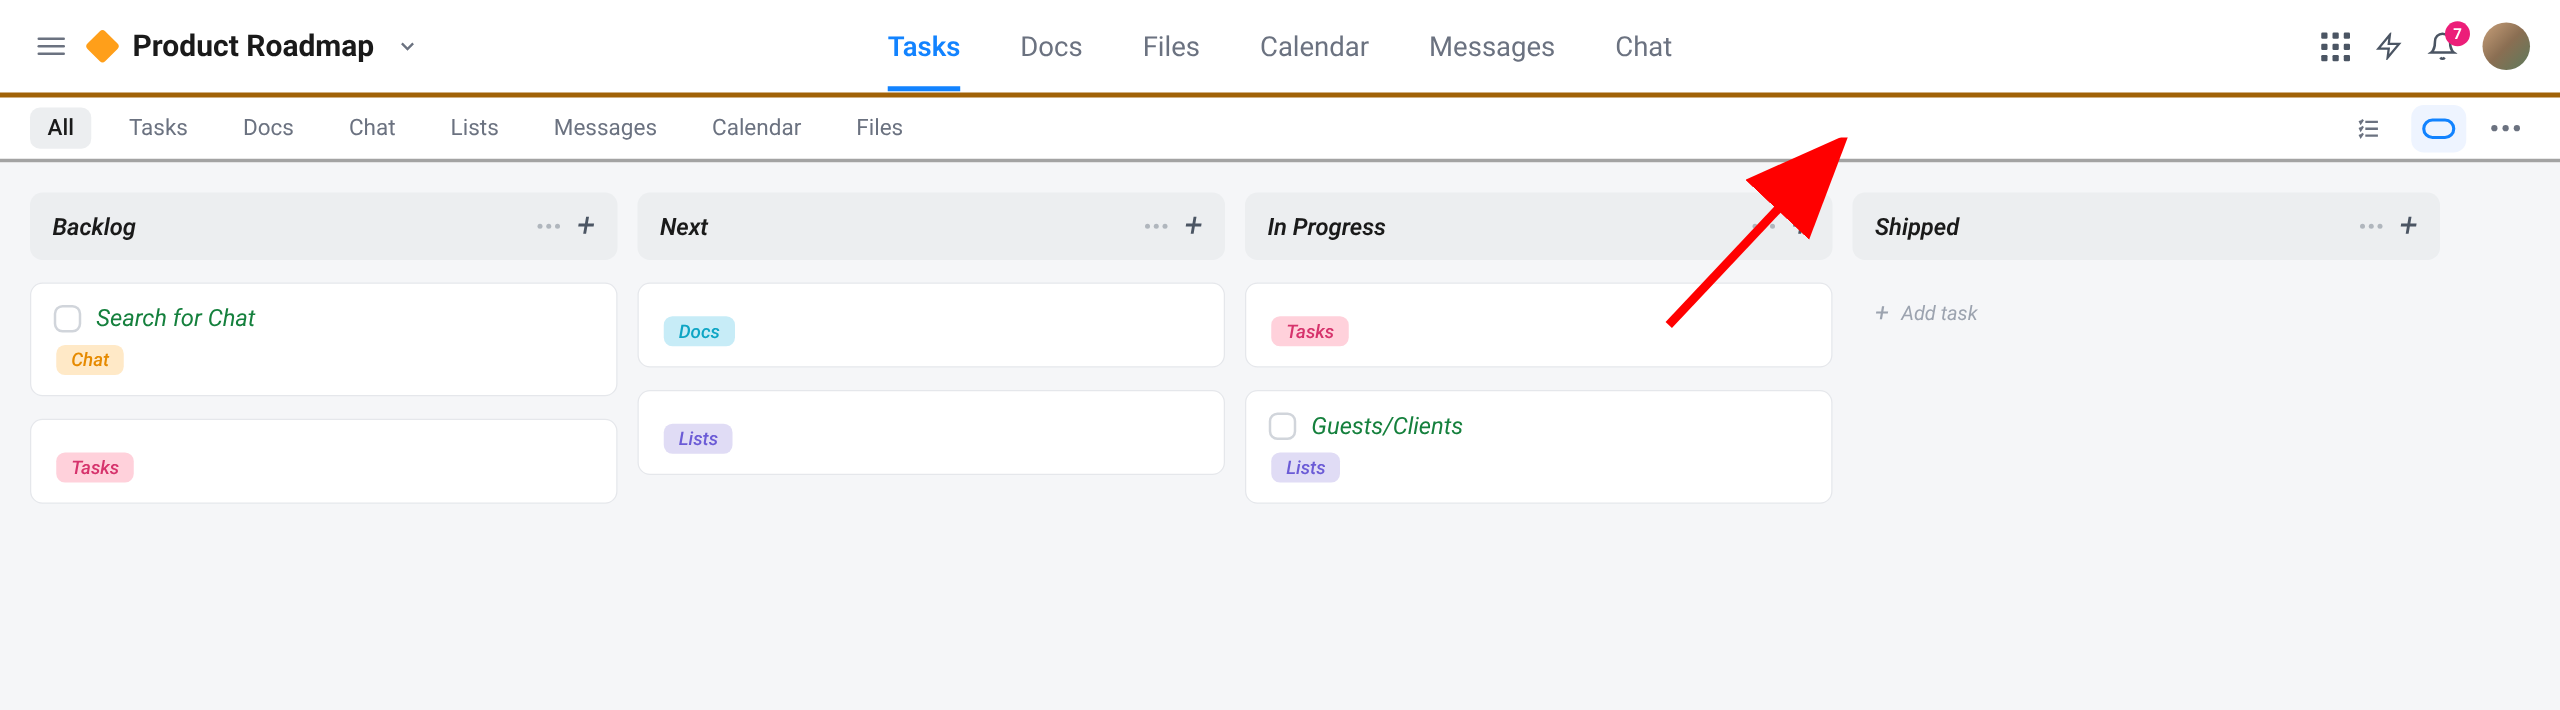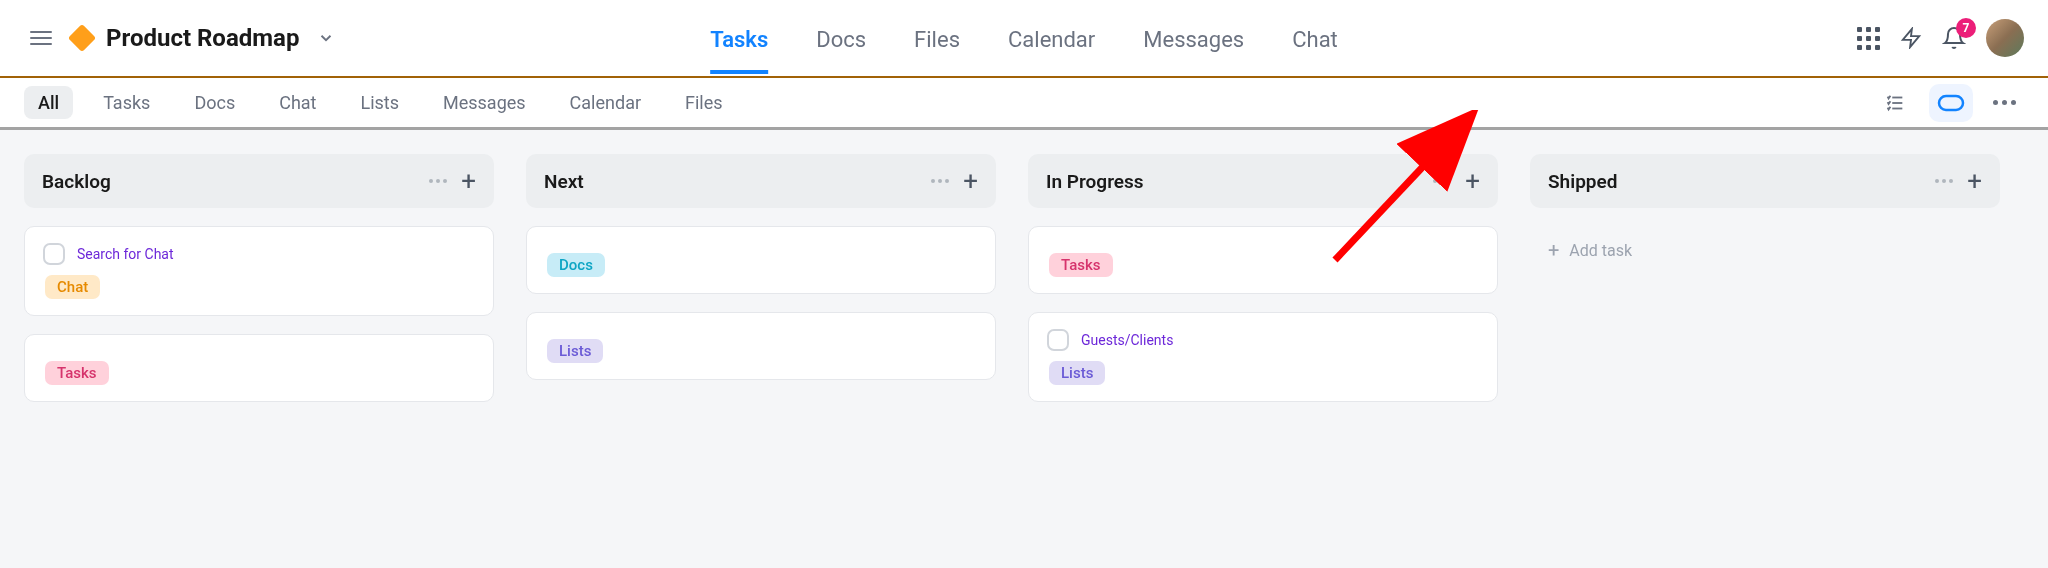--- a/index.html
+++ b/index.html
@@ -1,19 +1,19 @@
 <!DOCTYPE html>
 <html><head>
 <meta charset="utf-8">
 <style>
   * { box-sizing: border-box; margin: 0; padding: 0; }
   body { font-family: -apple-system, BlinkMacSystemFont, "Segoe UI", Roboto, Helvetica, Arial, sans-serif; background: #fff; color: #1a1a1a; width: 2048px; }
   
   
-  .topbar { display: flex; align-items: center; height: 78px; padding: 0 24px; border-bottom: 2px solid #a16207; }
+  .topbar { display: flex; align-items: center; height: 78px; padding: 0 24px; border-bottom: 4px solid #a16207; }
   .topbar-left { display: flex; align-items: center; gap: 14px; }
   .hamburger { display: flex; flex-direction: column; gap: 4px; cursor: pointer; padding: 6px; }
   .hamburger span { width: 22px; height: 2px; background: #6b7280; border-radius: 1px; }
   .project-diamond { width: 20px; height: 20px; background: #ff9f1a; transform: rotate(45deg); border-radius: 3px; }
   .project-title { font-size: 24px; font-weight: 700; color: #1a1a1a; }
   .chevron-down { color: #6b7280; margin-left: 4px; cursor: pointer; }
   
   .topbar-center { position: absolute; left: 50%; transform: translateX(-50%); display: flex; align-items: center; gap: 48px; }
   .nav-item { font-size: 22px; color: #6b7280; cursor: pointer; padding: 22px 0 20px 0; position: relative; }
   .nav-item.active { color: #1283ff; font-weight: 600; }
@@ -32,34 +32,34 @@
   .filter-chip { font-size: 18px; color: #6b7280; cursor: pointer; padding: 6px 14px; border-radius: 8px; }
   .filter-chip.active { background: #eceef0; color: #1a1a1a; font-weight: 500; }
   .filter-chips { display: flex; align-items: center; gap: 16px; }
   .filterbar-right { margin-left: auto; display: flex; align-items: center; gap: 12px; }
   .view-btn { width: 44px; height: 38px; display: flex; align-items: center; justify-content: center; border-radius: 10px; cursor: pointer; color: #6b7280; }
   .view-btn.active { background: #eef4ff; color: #1283ff; }
   .dots-h { display: flex; gap: 4px; cursor: pointer; padding: 8px; }
   .dots-h span { width: 5px; height: 5px; background: #6b7280; border-radius: 50%; }
   
   
-  .board { background: #f5f6f8; padding: 24px; display: flex; gap: 32px; min-height: 438px; }
+  .board { background: #f5f6f8; padding: 24px; display: flex; gap: 16px; min-height: 438px; font-style: italic; }
   .column { width: 470px; flex-shrink: 0; }
   .column:last-child { width: 470px; }
   .col-header { background: #eceef0; border-radius: 10px; height: 54px; display: flex; align-items: center; padding: 0 18px; }
   .col-title { font-size: 19px; font-weight: 600; color: #1a1a1a; }
   .col-actions { margin-left: auto; display: flex; align-items: center; gap: 14px; }
   .col-dots { display: flex; gap: 3px; cursor: pointer; }
   .col-dots span { width: 4px; height: 4px; background: #b0b6bd; border-radius: 50%; }
   .col-plus { color: #4b5563; cursor: pointer; font-size: 26px; line-height: 1; }
   
   .card { background: #fff; border: 1px solid #e5e7eb; border-radius: 10px; padding: 16px 18px; margin-top: 18px; }
   .card-row1 { display: flex; align-items: center; gap: 12px; }
   .checkbox { width: 22px; height: 22px; border: 2px solid #d1d5db; border-radius: 7px; cursor: pointer; flex-shrink: 0; }
-  .card-title { font-size: 14px; color: #6d28d9; }
+  .card-title { font-size: 19px; color: #15803d; }
   .tag { display: inline-block; font-size: 15px; font-weight: 500; padding: 3px 12px; border-radius: 7px; margin-top: 10px; margin-left: 2px; }
   .tag-chat { background: #ffe9c7; color: #e68a00; }
   .tag-tasks { background: #ffd1db; color: #d6336c; }
   .tag-docs { background: #c7ecf7; color: #0ea5c4; }
   .tag-lists { background: #e0dcf5; color: #6b5bd6; }
   
   .add-task { display: flex; align-items: center; gap: 10px; padding: 14px 18px; margin-top: 18px; cursor: pointer; color: #9ca3af; }
   .add-plus { font-size: 20px; line-height: 1; }
   .add-label { font-size: 16px; }
   

